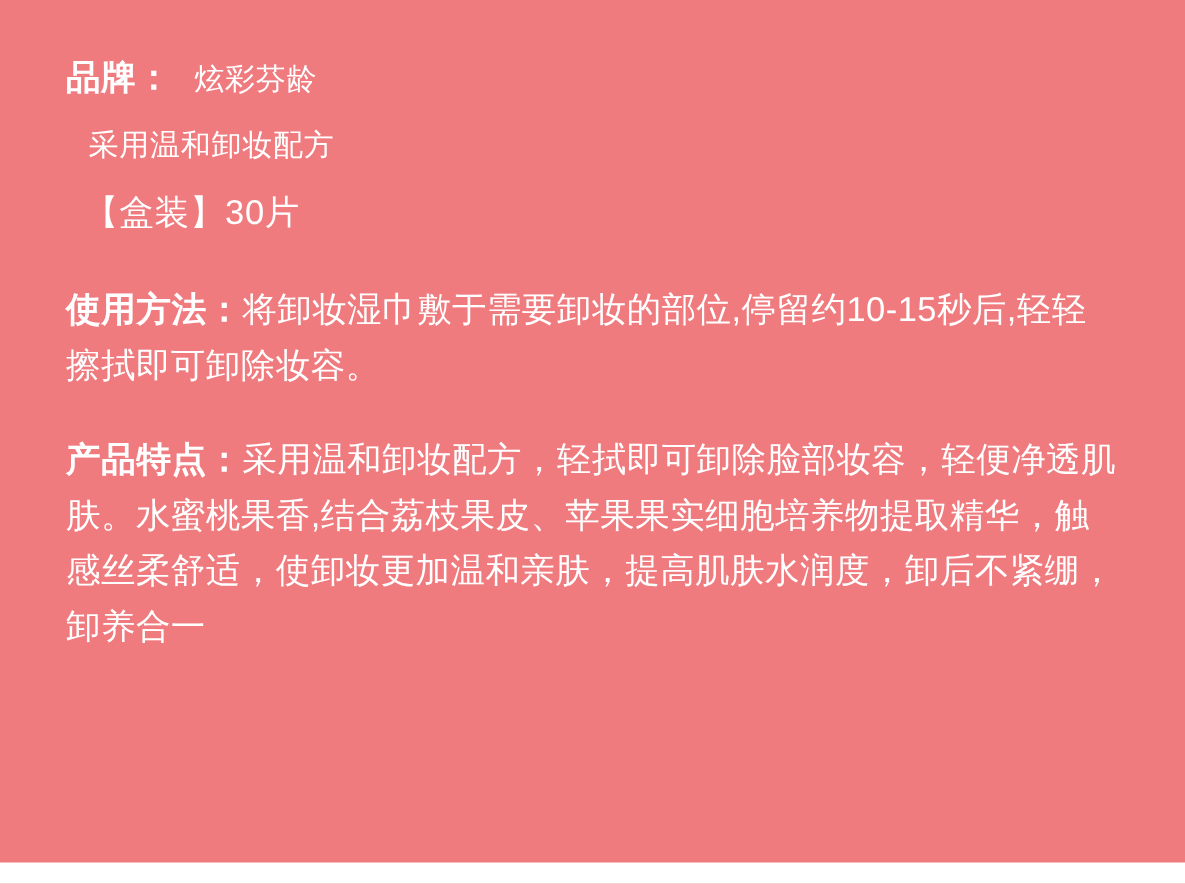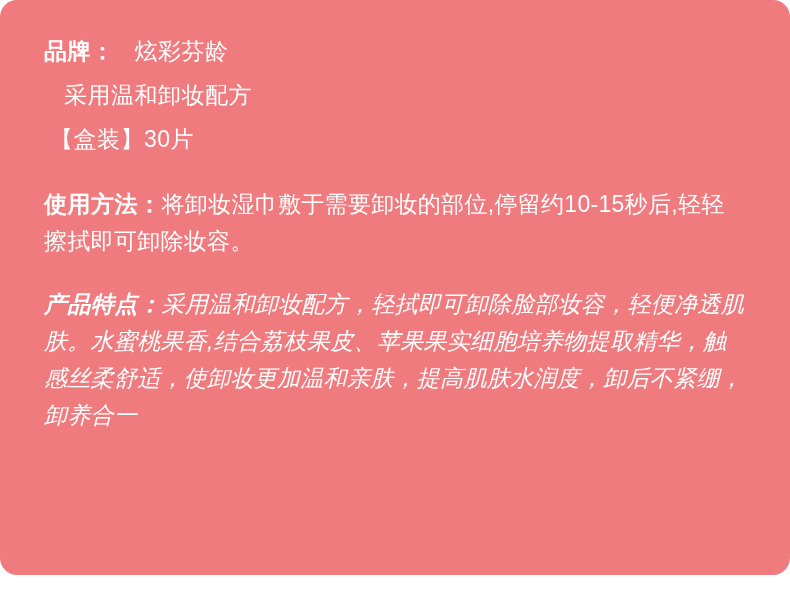--- a/index.html
+++ b/index.html
@@ -14,21 +14,20 @@
   }
   .product-card {
     position: relative;
     width: 790px;
     height: 575px;
     background: #ef7b7f;
     box-sizing: border-box;
     padding: 34px 44px 0 44px;
     color: #ffffff;
     overflow: hidden;
-    border-radius: 17px;
   }
   .spec-grid {
     position: relative;
   }
   .spec-row {
     display: flex;
     align-items: baseline;
     margin-bottom: 10px;
   }
   .spec-col-left {
@@ -42,35 +41,35 @@
     align-items: baseline;
   }
   .label {
     font-weight: bold;
     font-size: 23px;
     line-height: 34px;
     letter-spacing: 0.5px;
     white-space: nowrap;
   }
   .value {
-    font-size: 23px;
+    font-size: 20px;
     line-height: 34px;
     letter-spacing: 0.5px;
-    margin-left: 20px;
+    margin-left: 15px;
     white-space: nowrap;
   }
   .net-rows {
     display: flex;
     flex-direction: column;
   }
   .net-sub {
     font-size: 23px;
     line-height: 34px;
     letter-spacing: 0.5px;
-    margin-left: 6px;
+    margin-left: 12px;
     white-space: nowrap;
   }
   .net-sub.second {
     margin-left: 127px;
     margin-top: 11px;
   }
   .block {
     margin-top: 30px;
   }
   .block-body {
@@ -79,21 +78,20 @@
     letter-spacing: 0.3px;
   }
   .block-body .label {
     line-height: 37px;
   }
   .inline-label {
     font-weight: bold;
   }
   .features {
     margin-top: 26px;
-    font-style: italic;
   }
   .spacer-bottom {
     height: 14px;
     background: #ffffff;
   }
 </style>
 </head>
 <body>
 
 <div class="product-card">

